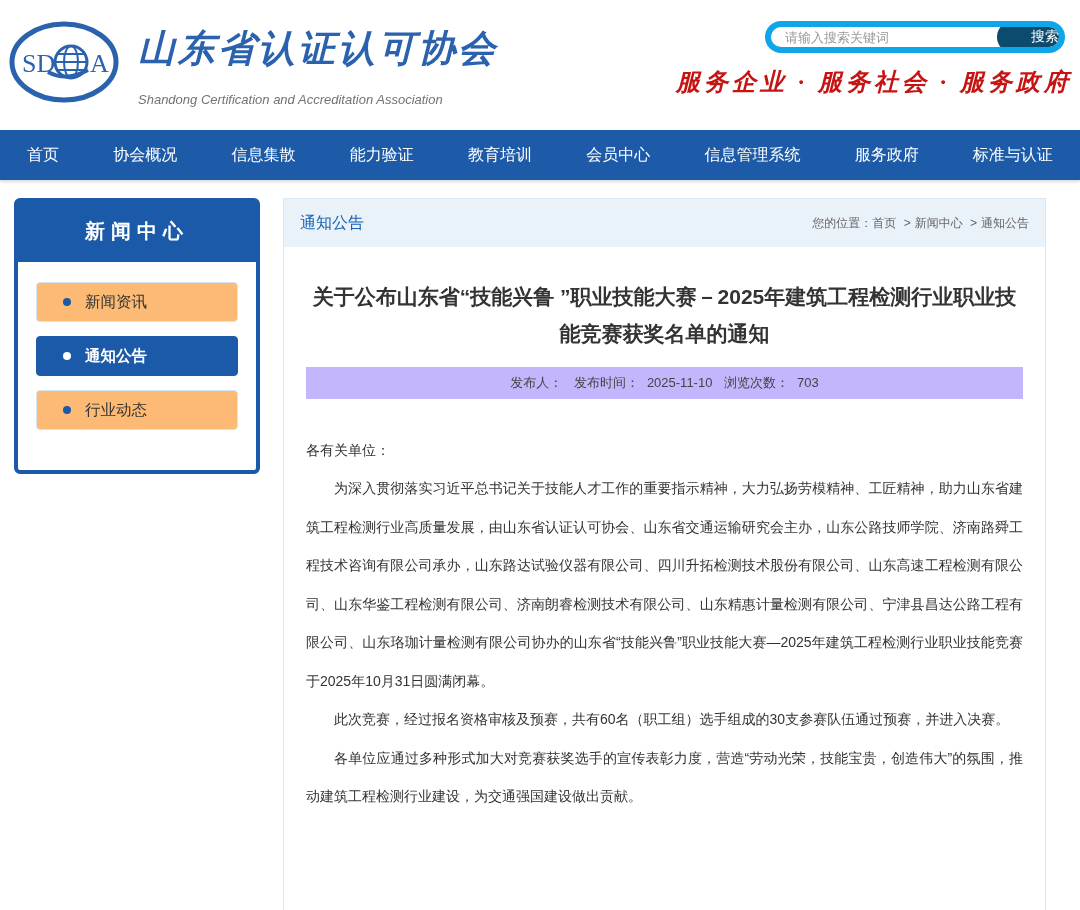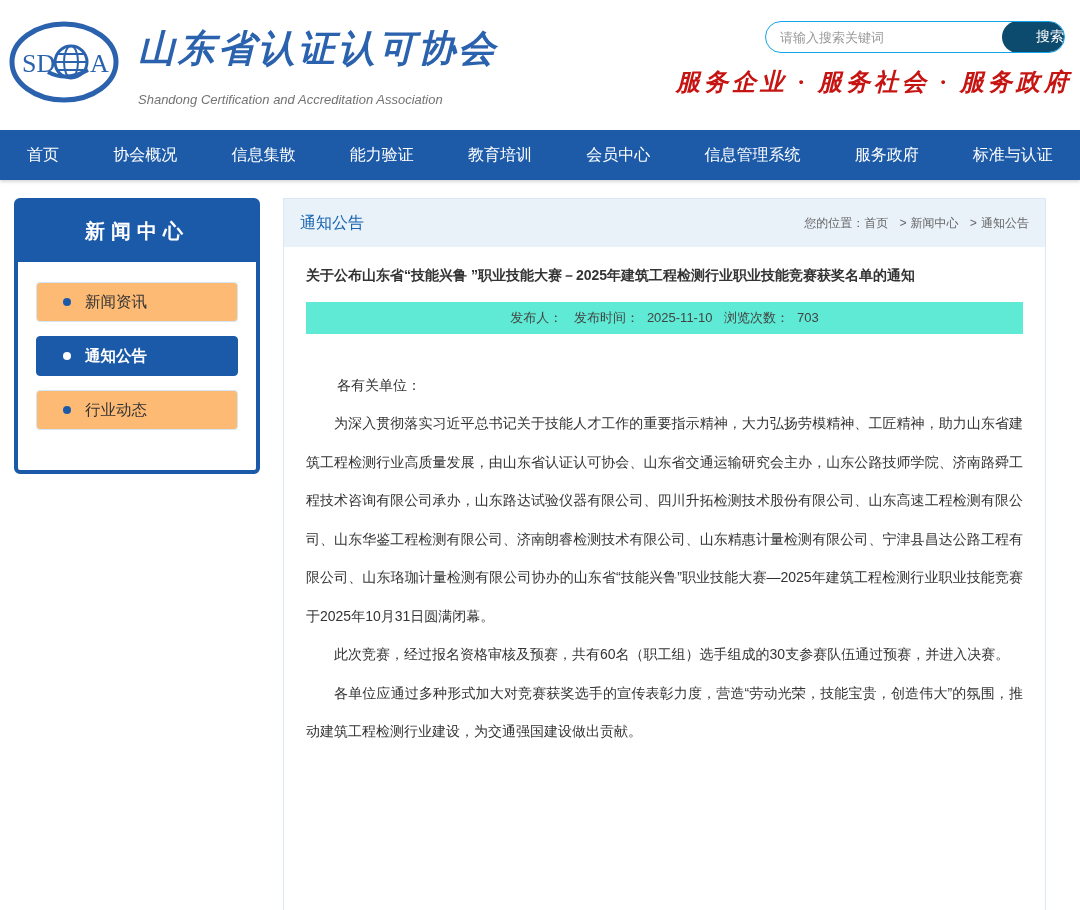--- a/index.html
+++ b/index.html
@@ -9,21 +9,21 @@
     background:#ffffff; color:#333; width:1080px; height:910px; overflow:hidden;
   }
   
   .header { position:relative; height:130px; background:#fff; }
   .logo-link { position:absolute; left:8px; top:20px; width:112px; height:84px; display:block; }
   .site-title { position:absolute; left:138px; top:24px;font-style:italic; }
   .site-title .zh { font-size:37px; font-weight:bold; color:#2b62ae; letter-spacing:3px; }
   .site-title .en { font-size:13px; color:#737373; margin-top:18px; }
   .search-box {
     position:absolute; right:15px; top:21px; width:300px; height:32px;
-    border:1px solid #0ea5e9; border-radius:17px; background:#fff;
+    border:6px solid #0ea5e9; border-radius:17px; background:#fff;
     display:flex; align-items:center; overflow:hidden;
   }
   .search-box input {
     flex:1; border:none; outline:none; padding:0 14px; font-size:13px; color:#333;
     font-family:inherit; background:transparent;
   }
   .search-box input::placeholder { color:#999; }
   .search-btn {
     width:62px; height:32px; border:none; border-radius:17px; cursor:pointer;
     background:#0c4a6e; color:#fff; font-size:14px; font-family:inherit;text-align:right;
@@ -65,37 +65,37 @@
   
   .content {
     flex:1; border:1px solid #dce7f2; background:#fff; min-height:716px;
   }
   .content-bar {
     height:48px; background:#e9f1f9; display:flex; align-items:center;
     justify-content:space-between; padding:0 16px;
   }
   .section-title { color:#1763b0; font-size:16px; }
   .breadcrumb { font-size:12px; color:#666; display:flex; align-items:center;margin-left:26px; }
-  .breadcrumb ul { list-style:none; display:flex;font-family:Liberation Mono, monospace; }
+  .breadcrumb ul { list-style:none; display:flex; }
   .breadcrumb a { color:#666; text-decoration:none; cursor:pointer; }
   .breadcrumb .sep { margin:0 4px; }
   .breadcrumb li:last-child .sep { display:none; }
   .article { padding:0 22px 20px 22px; }
   .article-title {
-    margin-top:16px; font-size:14px; font-weight:bold;
+    margin-top:32px; text-align:center; font-size:21px; font-weight:bold;
     color:#333; line-height:1.75;
   }
   .article-meta {
-    margin-top:14px; background:#5eead4; height:32px; line-height:32px;
+    margin-top:14px; background:#c4b5fd; height:32px; line-height:32px;
     text-align:center; font-size:13px; color:#444;
   }
   .article-meta span { margin:0 4px; }
   .article-body { margin-top:32px; font-size:14px; line-height:2.75; text-align:justify; }
   .article-body p { text-indent:2em; }
-  .article-body p.salutation { text-indent:0;margin-left:31px; }
+  .article-body p.salutation { text-indent:0; }
 </style>
 </head>
 <body>
 
 <div class="header">
   <a class="logo-link">
     <svg width="112" height="84" viewBox="0 0 112 84">
       <ellipse cx="56" cy="42" rx="52" ry="38" fill="none" stroke="#2b62ae" stroke-width="5"></ellipse>
       <text x="14" y="52" font-size="26" font-family="Liberation Serif, serif" fill="#2b62ae">SD</text>
       <text x="82" y="52" font-size="26" font-family="Liberation Serif, serif" fill="#2b62ae">A</text>

